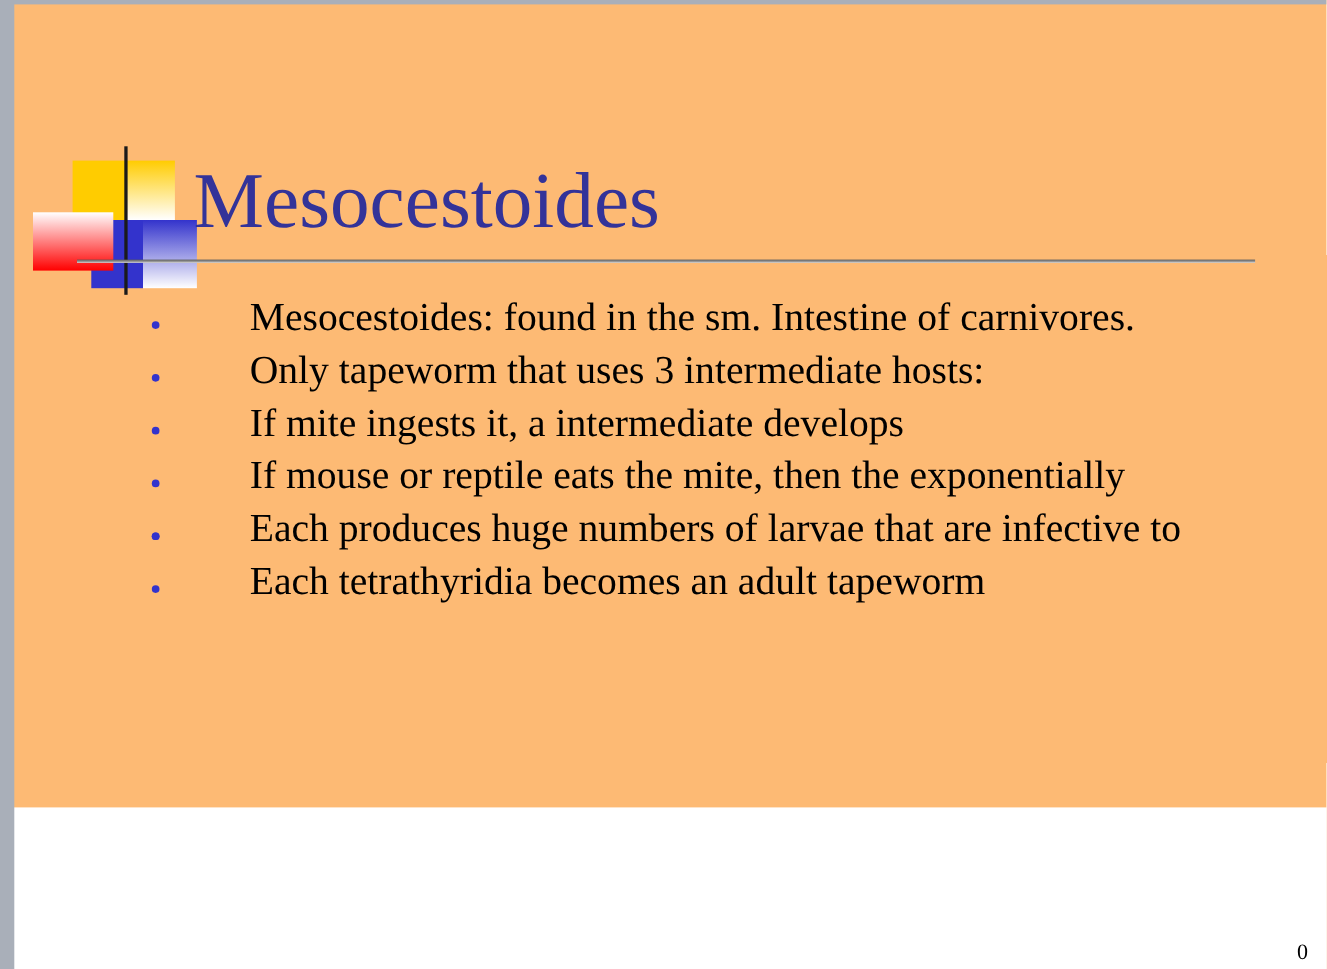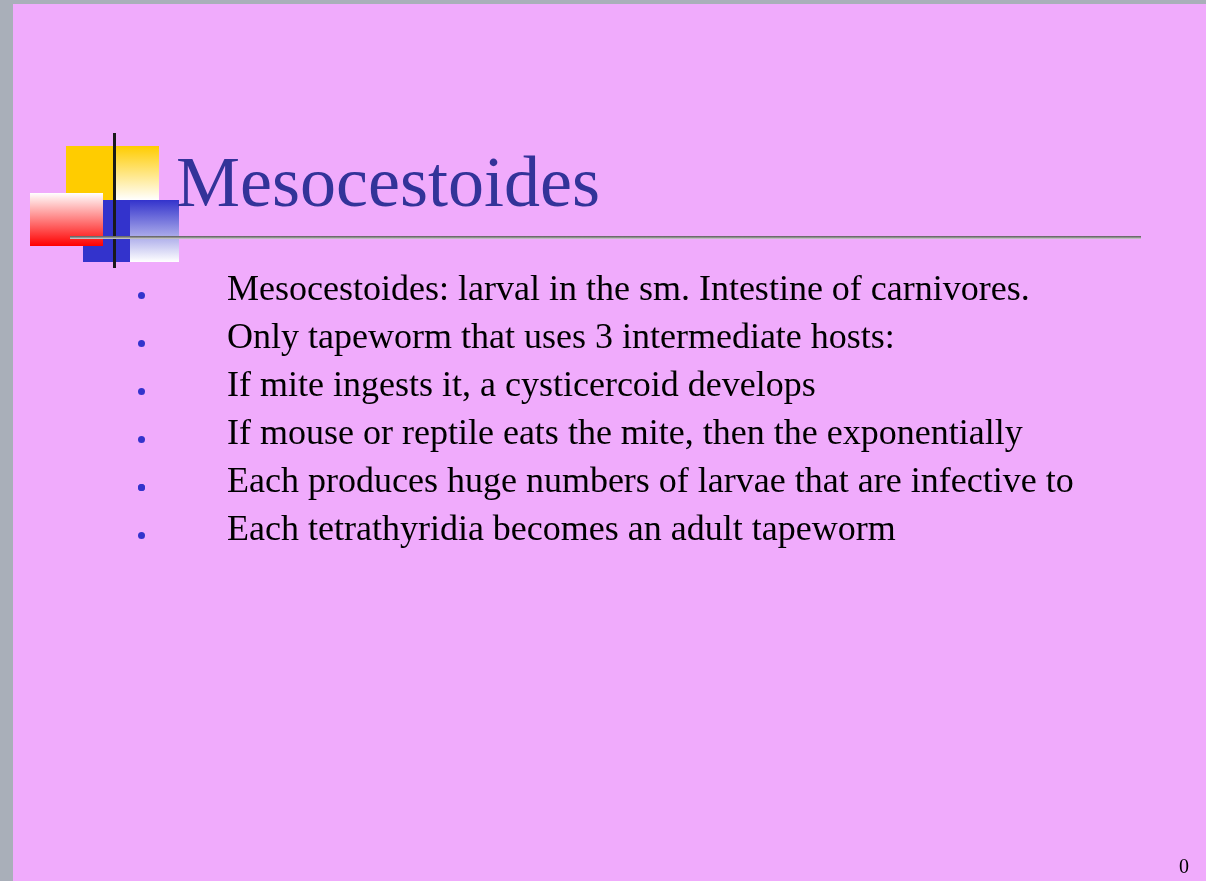--- a/index.html
+++ b/index.html
@@ -6,22 +6,22 @@
       margin: 0;
       padding: 0;
       width: 1206px;
       height: 881px;
       overflow: hidden;
       background: #ffffff;
     }
     #slide {
       position: relative;
       width: 1206px;
-      height: 881px;
-      background: #f0abfc;
+      height: 734px;
+      background: #fdba74;
       font-family: "Liberation Serif", "DejaVu Serif", serif;
     }
     .frame-top {
       position: absolute; left: 0; top: 0; width: 1206px; height: 4px;
       background: #a9afb9;
     }
     .frame-left {
       position: absolute; left: 0; top: 0; width: 13px; height: 881px;
       background: #a9afb9;
     }
@@ -85,29 +85,29 @@
     <div class="sq sq-red-grad"></div>
     <div class="v-line"></div>
   </div>
   <div class="h-rule"></div>
 
   <h1 class="title">Mesocestoides</h1>
 
   <ul class="bullets">
     <li class="bullet">
       <span class="dot"></span>
-      <span class="line first">Mesocestoides: larval in the sm. Intestine of carnivores.</span>
+      <span class="line first">Mesocestoides: found in the sm. Intestine of carnivores.</span>
     </li>
     <li class="bullet">
       <span class="dot"></span>
       <span class="line first">Only tapeworm that uses 3 intermediate hosts:</span>
     </li>
     <li class="bullet">
       <span class="dot"></span>
-      <span class="line first">If mite ingests it, a cysticercoid develops</span>
+      <span class="line first">If mite ingests it, a intermediate develops</span>
     </li>
     <li class="bullet">
       <span class="dot"></span>
       <span class="line first">If mouse or reptile eats the mite, then the exponentially</span>
     </li>
     <li class="bullet">
       <span class="dot"></span>
     </li>
     <li class="bullet">
       <span class="dot"></span>

